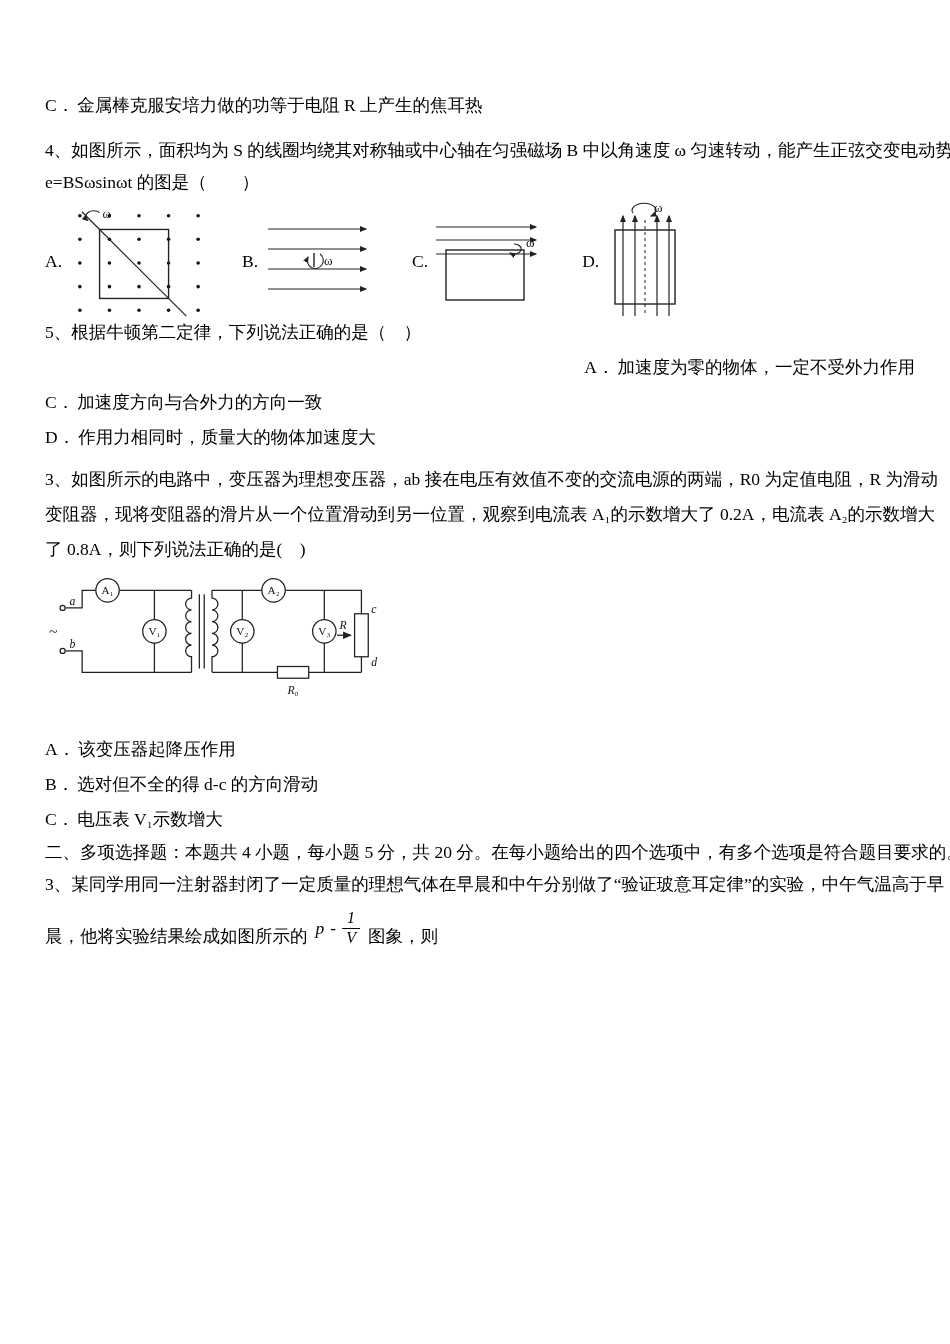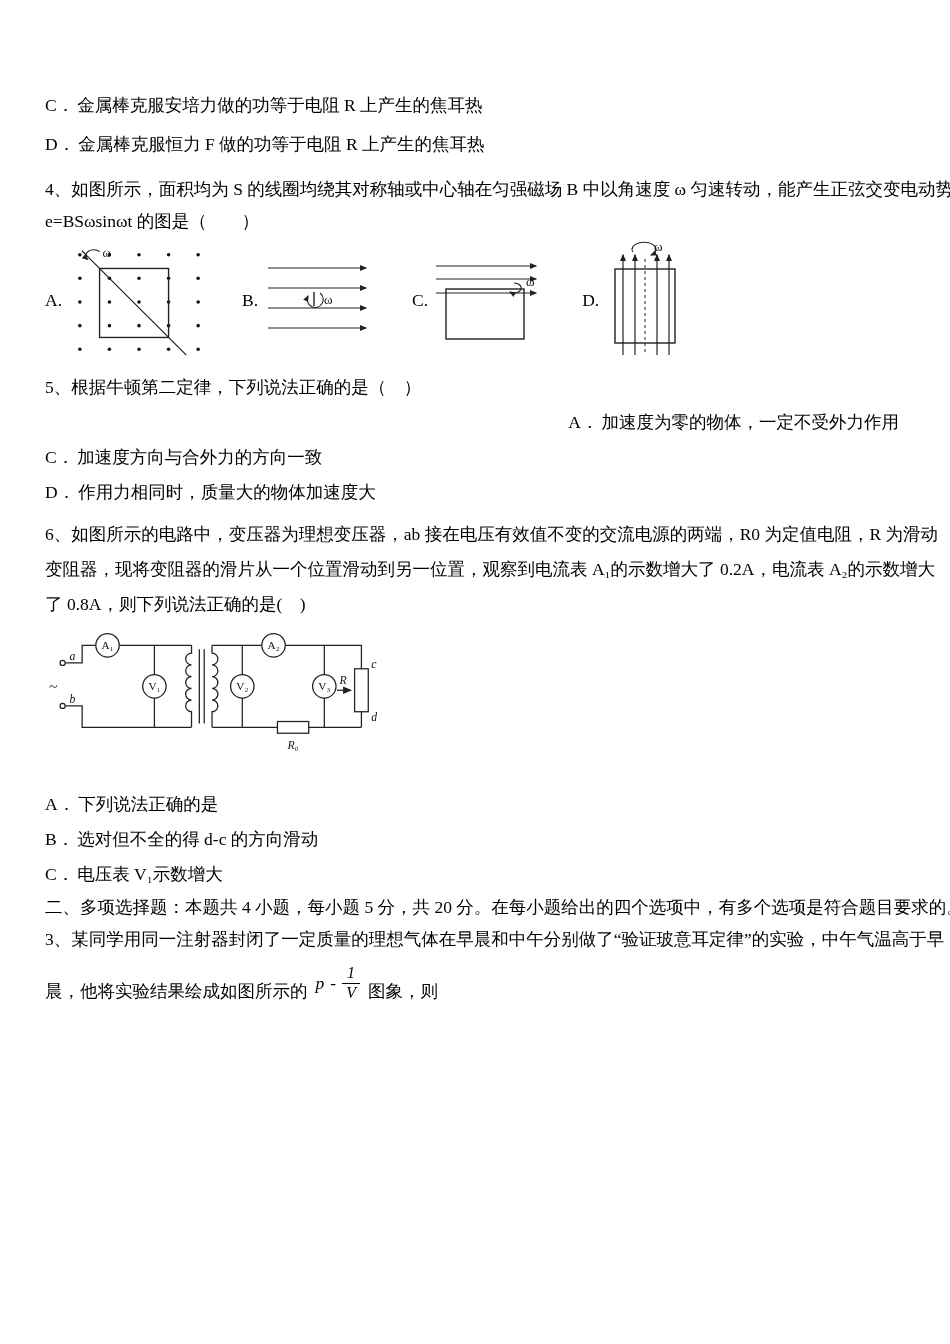--- a/index.html
+++ b/index.html
@@ -3,30 +3,30 @@
 <meta charset="utf-8">
 <style>
   html, body { margin: 0; padding: 0; }
   body {
     width: 950px; height: 1344px;
     background: #ffffff; color: #000;
     font-family: "Liberation Serif", "DejaVu Serif", "DejaVu Sans", serif;
     font-size: 17.5px;
     overflow: hidden;
   }
-  .page { padding: 93px 51px 0 45px; }
+  .page { padding: 93px 35px 0 45px; }
   .line { white-space: nowrap; }
   .opt { line-height: 24px; margin-bottom: 15px; }
   .opt-label { margin-right: 3px; }
   .stem4 { margin-top: 17px; }
   .stem4 .line { line-height: 32px; }
   .diagrams { display: flex; align-items: center; gap: 34px; margin-top: 4px; }
   .diag-item { display: flex; align-items: center; gap: 8px; }
   .diag-label { font-size: 17.5px; }
-  .stem5 { margin-top: 16px; line-height: 24px; }
+  .stem5 { line-height: 24px; }
   .q5opts { margin-top: 11px; }
   .q5opts .opt, .q6opts .opt { margin-bottom: 0; margin-top: 11px; }
   .q5opts .opt:first-child { margin-top: 0; text-align: right; }
   .stem6 { margin-top: 13px; }
   .stem6 .line { line-height: 35px; }
   .circuit-wrap { margin-top: 4px; margin-left: 2px; }
   .q6opts { margin-top: 10px; }
   .section-head { margin-top: 8px; }
   .section-head .line { line-height: 27px; }
   .stem7 { margin-top: 6px; line-height: 24px; }
@@ -41,23 +41,20 @@
   .frac .den { padding-top: 1px; }
   svg text { font-family: "Liberation Serif", "DejaVu Serif", "DejaVu Sans", serif; }
 </style>
 </head>
 <body>
 
 <div class="page">
 
   <div class="opt line">
     <span class="opt-label">C．</span><span>金属棒克服安培力做的功等于电阻 R 上产生的焦耳热</span>
-  </div>
-  <div class="opt line">
-    <span class="opt-label">D．</span><span>金属棒克服恒力 F 做的功等于电阻 R 上产生的焦耳热</span>
   </div>
 
   <div class="stem4">
     <div class="line">4、如图所示，面积均为 S 的线圈均绕其对称轴或中心轴在匀强磁场 B 中以角速度 ω 匀速转动，能产生正弦交变电动势</div>
     <div class="line">e=BSωsinωt 的图是（　　）</div>
   </div>
 
   <div class="diagrams">
 
     <div class="diag-item">
@@ -171,21 +168,21 @@
     </div>
     <div class="opt line">
       <span class="opt-label">C．</span><span>加速度方向与合外力的方向一致</span>
     </div>
     <div class="opt line">
       <span class="opt-label">D．</span><span>作用力相同时，质量大的物体加速度大</span>
     </div>
   </div>
 
   <div class="stem6">
-    <div class="line">6、如图所示的电路中，变压器为理想变压器，ab 接在电压有效值不变的交流电源的两端，R0 为定值电阻，R 为滑动</div>
+    <div class="line">3、如图所示的电路中，变压器为理想变压器，ab 接在电压有效值不变的交流电源的两端，R0 为定值电阻，R 为滑动</div>
     <div class="line">变阻器，现将变阻器的滑片从一个位置滑动到另一位置，观察到电流表 A₁的示数增大了 0.2A，电流表 A₂的示数增大</div>
     <div class="line">了 0.8A，则下列说法正确的是(　)</div>
   </div>
 
   <div class="circuit-wrap">
     <svg width="332" height="150" viewBox="0 0 340 150">
       <defs>
         <marker id="arwQ" markerWidth="8" markerHeight="7" refX="6" refY="3" orient="auto">
             <path d="M0,0 L7,3 L0,6 Z" fill="#222"></path>
           </marker>
@@ -229,21 +226,21 @@
         <text x="307" y="58" text-anchor="end">R</text>
         <text x="332" y="41">c</text>
         <text x="332" y="96">d</text>
         <text x="252" y="124" text-anchor="middle">R₀</text>
       </g>
     </svg>
   </div>
 
   <div class="q6opts">
     <div class="opt line">
-      <span class="opt-label">A．</span><span>下列说法正确的是</span>
+      <span class="opt-label">A．</span><span>该变压器起降压作用</span>
     </div>
     <div class="opt line">
       <span class="opt-label">B．</span><span>选对但不全的得 d-c 的方向滑动</span>
     </div>
     <div class="opt line">
       <span class="opt-label">C．</span><span>电压表 V₁示数增大</span>
     </div>
   </div>
 
   <div class="section-head">

